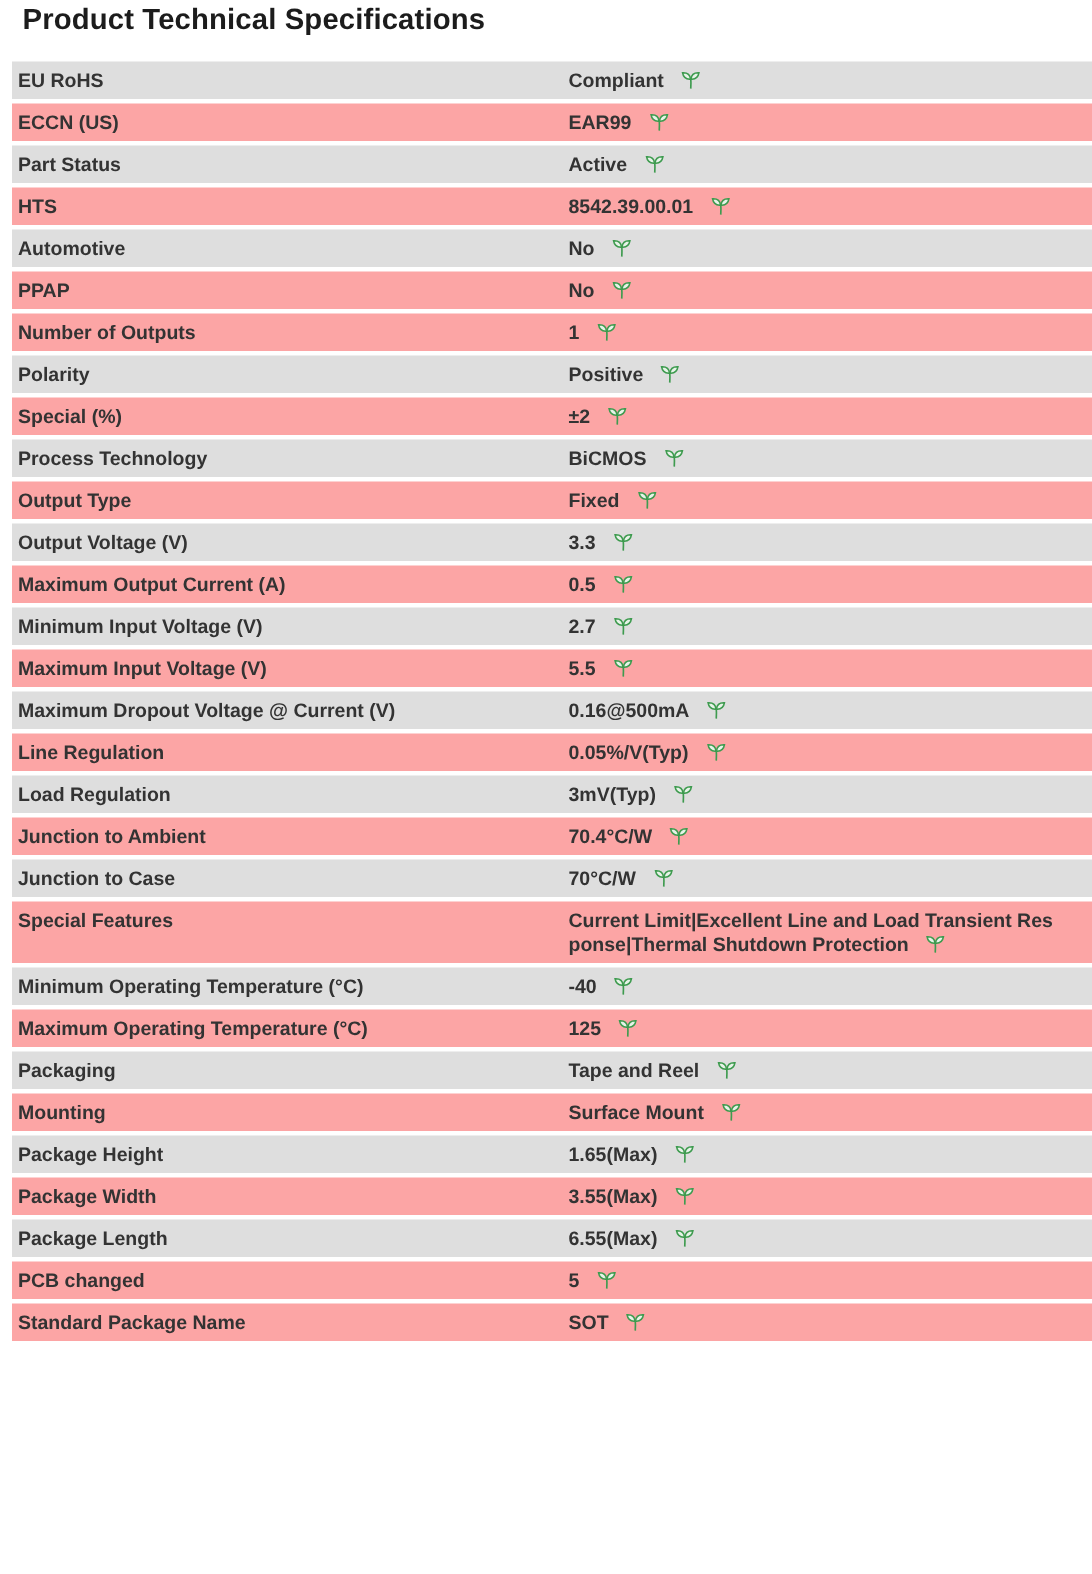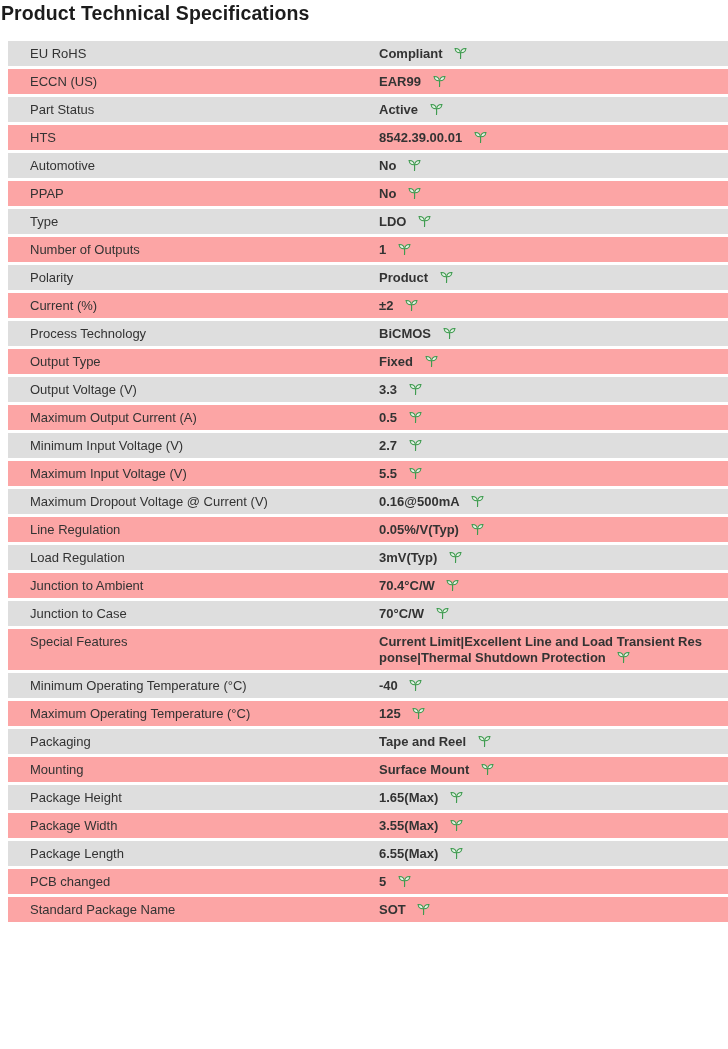--- a/index.html
+++ b/index.html
@@ -7,21 +7,21 @@
     padding: 0;
     background: #ffffff;
     width: 728px;
     font-family: "Liberation Sans", sans-serif;
   }
   .page {
     width: 728px;
   }
   h1.page-title {
     margin: 0;
-    padding: 3px 0 0 1px;
+    padding: 3px 0 0 15px;
     font-size: 19.5px;
     line-height: 21px;
     font-weight: bold;
     color: #1c1c1c;
     letter-spacing: 0.1px;
   }
   table.specs {
     border-collapse: separate;
     border-spacing: 0 3px;
     width: 720px;
@@ -33,23 +33,23 @@
     vertical-align: top;
     padding-top: 5px;
     padding-bottom: 4px;
     font-size: 13px;
     line-height: 16px;
     color: #333333;
     height: 16px; 
   }
   td.spec-label {
     width: 370px;
-    padding-left: 22px;
+    padding-left: 4px;
     box-sizing: border-box;
-    font-weight: normal;
+    font-weight: bold;
   }
   td.spec-value {
     font-weight: bold;
     padding-right: 20px;
     word-break: break-all;
   }
   tr.row-gray td { background: #dedede; }
   tr.row-white td { background: #fca5a5; }
   .leaf-wrap {
     display: inline-block;
@@ -137,61 +137,48 @@
       <span>No</span>
       <span class="leaf-wrap" hidden="">
         <svg width="15" height="13" viewBox="0 0 16 14" aria-hidden="true">
           <path d="M8 13 C8.2 10 8.2 8 8 5.6" stroke="#3e9b4f" stroke-width="1.2" fill="none"></path>
           <path d="M7.8 6.2 C4.9 6.4 2.6 4.8 2.1 1.6 C5.6 1.4 7.6 3.2 7.8 6.2 Z" fill="#e7f3e8" stroke="#3e9b4f" stroke-width="1.1"></path>
           <path d="M8.2 6.2 C11.1 6.4 13.4 4.8 13.9 1.6 C10.4 1.4 8.4 3.2 8.2 6.2 Z" fill="#e7f3e8" stroke="#3e9b4f" stroke-width="1.1"></path>
         </svg>
       </span>
     </td>
   </tr>
-        <tr class="row-gray">
-    <td class="spec-label">Type</td>
-    <td class="spec-value">
-      <span>LDO</span>
-      <span class="leaf-wrap" hidden="">
-        <svg width="15" height="13" viewBox="0 0 16 14" aria-hidden="true">
-          <path d="M8 13 C8.2 10 8.2 8 8 5.6" stroke="#3e9b4f" stroke-width="1.2" fill="none"></path>
-          <path d="M7.8 6.2 C4.9 6.4 2.6 4.8 2.1 1.6 C5.6 1.4 7.6 3.2 7.8 6.2 Z" fill="#e7f3e8" stroke="#3e9b4f" stroke-width="1.1"></path>
-          <path d="M8.2 6.2 C11.1 6.4 13.4 4.8 13.9 1.6 C10.4 1.4 8.4 3.2 8.2 6.2 Z" fill="#e7f3e8" stroke="#3e9b4f" stroke-width="1.1"></path>
-        </svg>
-      </span>
-    </td>
-  </tr>
         <tr class="row-white">
     <td class="spec-label">Number of Outputs</td>
     <td class="spec-value">
       <span>1</span>
       <span class="leaf-wrap" hidden="">
         <svg width="15" height="13" viewBox="0 0 16 14" aria-hidden="true">
           <path d="M8 13 C8.2 10 8.2 8 8 5.6" stroke="#3e9b4f" stroke-width="1.2" fill="none"></path>
           <path d="M7.8 6.2 C4.9 6.4 2.6 4.8 2.1 1.6 C5.6 1.4 7.6 3.2 7.8 6.2 Z" fill="#e7f3e8" stroke="#3e9b4f" stroke-width="1.1"></path>
           <path d="M8.2 6.2 C11.1 6.4 13.4 4.8 13.9 1.6 C10.4 1.4 8.4 3.2 8.2 6.2 Z" fill="#e7f3e8" stroke="#3e9b4f" stroke-width="1.1"></path>
         </svg>
       </span>
     </td>
   </tr>
         <tr class="row-gray">
     <td class="spec-label">Polarity</td>
     <td class="spec-value">
-      <span>Product</span>
-      <span class="leaf-wrap" hidden="">
-        <svg width="15" height="13" viewBox="0 0 16 14" aria-hidden="true">
-          <path d="M8 13 C8.2 10 8.2 8 8 5.6" stroke="#3e9b4f" stroke-width="1.2" fill="none"></path>
-          <path d="M7.8 6.2 C4.9 6.4 2.6 4.8 2.1 1.6 C5.6 1.4 7.6 3.2 7.8 6.2 Z" fill="#e7f3e8" stroke="#3e9b4f" stroke-width="1.1"></path>
-          <path d="M8.2 6.2 C11.1 6.4 13.4 4.8 13.9 1.6 C10.4 1.4 8.4 3.2 8.2 6.2 Z" fill="#e7f3e8" stroke="#3e9b4f" stroke-width="1.1"></path>
-        </svg>
-      </span>
-    </td>
-  </tr>
-        <tr class="row-white">
-    <td class="spec-label">Current (%)</td>
+      <span>Positive</span>
+      <span class="leaf-wrap" hidden="">
+        <svg width="15" height="13" viewBox="0 0 16 14" aria-hidden="true">
+          <path d="M8 13 C8.2 10 8.2 8 8 5.6" stroke="#3e9b4f" stroke-width="1.2" fill="none"></path>
+          <path d="M7.8 6.2 C4.9 6.4 2.6 4.8 2.1 1.6 C5.6 1.4 7.6 3.2 7.8 6.2 Z" fill="#e7f3e8" stroke="#3e9b4f" stroke-width="1.1"></path>
+          <path d="M8.2 6.2 C11.1 6.4 13.4 4.8 13.9 1.6 C10.4 1.4 8.4 3.2 8.2 6.2 Z" fill="#e7f3e8" stroke="#3e9b4f" stroke-width="1.1"></path>
+        </svg>
+      </span>
+    </td>
+  </tr>
+        <tr class="row-white">
+    <td class="spec-label">Special (%)</td>
     <td class="spec-value">
       <span>±2</span>
       <span class="leaf-wrap" hidden="">
         <svg width="15" height="13" viewBox="0 0 16 14" aria-hidden="true">
           <path d="M8 13 C8.2 10 8.2 8 8 5.6" stroke="#3e9b4f" stroke-width="1.2" fill="none"></path>
           <path d="M7.8 6.2 C4.9 6.4 2.6 4.8 2.1 1.6 C5.6 1.4 7.6 3.2 7.8 6.2 Z" fill="#e7f3e8" stroke="#3e9b4f" stroke-width="1.1"></path>
           <path d="M8.2 6.2 C11.1 6.4 13.4 4.8 13.9 1.6 C10.4 1.4 8.4 3.2 8.2 6.2 Z" fill="#e7f3e8" stroke="#3e9b4f" stroke-width="1.1"></path>
         </svg>
       </span>
     </td>

